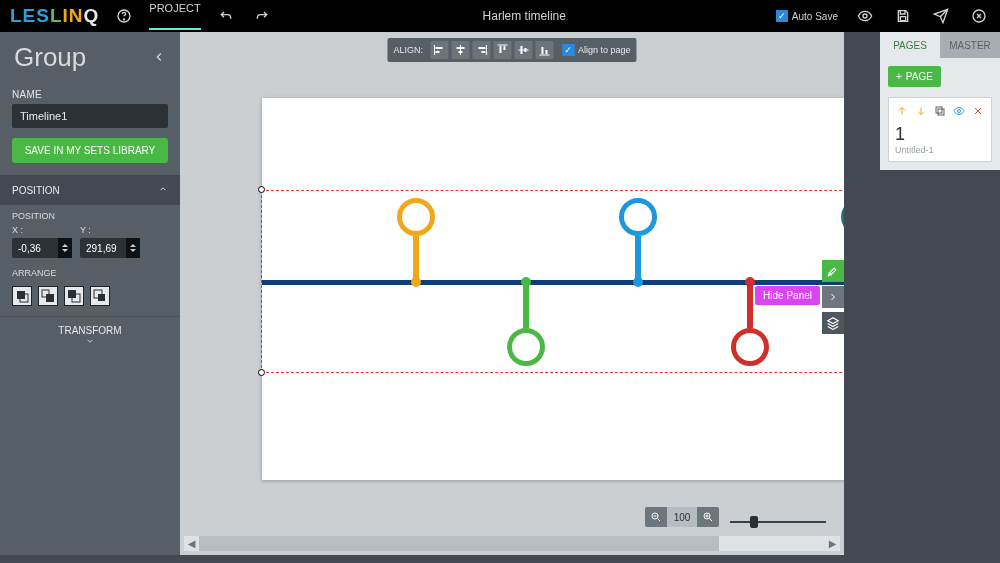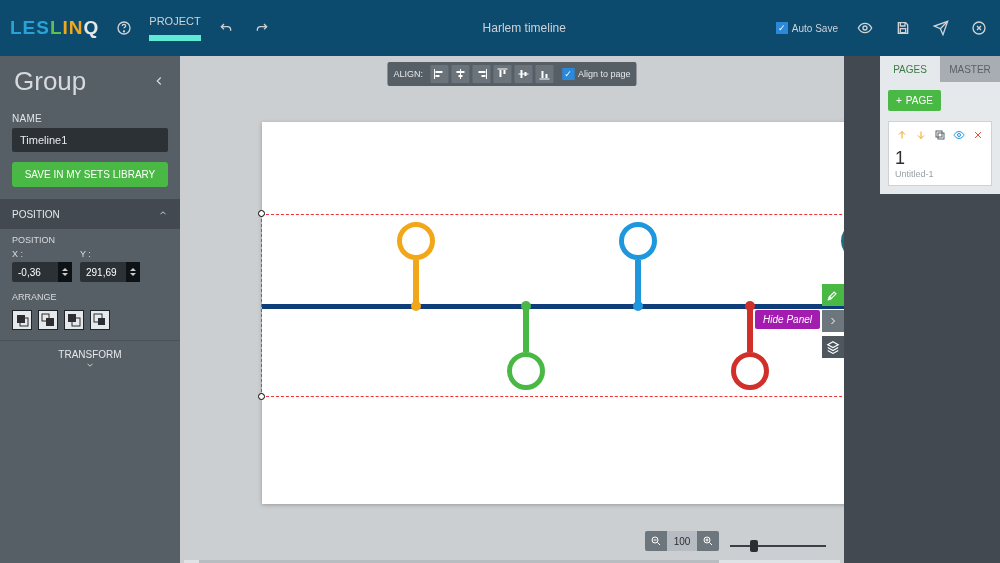--- a/index.html
+++ b/index.html
@@ -1,25 +1,25 @@
 <!DOCTYPE html>
 <html><head>
 <meta charset="utf-8">
 <style>
   * { box-sizing: border-box; margin: 0; padding: 0; font-family: Arial, Helvetica, sans-serif; }
   html, body { width: 1000px; height: 563px; overflow: hidden; background: #424950; }
   
-  .topbar { height: 56px; background: #0c4a6e; display: flex; align-items: center; padding: 0 10px; color: #cfd3d6; font-size: 11px; }
+  .topbar { height: 32px; background: #000000; display: flex; align-items: center; padding: 0 10px; color: #cfd3d6; font-size: 11px; }
   .logo { font-size: 19px; font-weight: 700; letter-spacing: 1px; display: flex; }
   .logo .l1 { color: #29a3d7; }
   .logo .l2 { color: #5ec24a; }
   .logo .l3 { color: #f2a71b; }
   .logo .l4 { color: #e4e8ea; }
   .top-left { display: flex; align-items: center; gap: 14px; }
-  .menu-label { color: #cfd3d6; border-bottom: 6px solid #5eead4; padding-bottom: 8px; cursor: pointer; }
+  .menu-label { color: #cfd3d6; border-bottom: 2px solid #5eead4; padding-bottom: 14px; cursor: pointer; }
   .icon-btn { width: 22px; height: 22px; display: flex; align-items: center; justify-content: center; cursor: pointer; color: #cfd3d6; }
   .icon-btn svg { width: 16px; height: 16px; display: block; }
   .top-center { flex: 1; text-align: center; font-size: 12px; color: #cfd3d6; }
   .top-right { display: flex; align-items: center; gap: 16px; }
   .checkbox { width: 12px; height: 12px; border: 1px solid #2c88d8; background: #2c88d8; display: inline-flex; align-items: center; justify-content: center; color: #fff; font-size: 9px; margin-right: 4px; }
   .autosave { display: flex; align-items: center; font-size: 10px; }
   
   .body { display: flex; height: 523px; }
   
   .left-panel { width: 180px; background: #565e66; color: #e7eaec; display: flex; flex-direction: column; }
@@ -60,21 +60,21 @@
   .hline { position: absolute; height: 5px; background: #0f3d7a; }
   .vline { position: absolute; width: 6px; }
   .dot { position: absolute; width: 10px; height: 10px; border-radius: 50%; transform: translate(-50%,-50%); }
   .ring { position: absolute; border-radius: 50%; background: #fff; transform: translate(-50%,-50%); }
   
   .float-tools { position: absolute; right: 0; top: 228px; display: flex; flex-direction: column; }
   .float-btn { width: 22px; height: 22px; display: flex; align-items: center; justify-content: center; cursor: pointer; }
   .float-btn.green { background: #4ab845; color: #fff; }
   .float-btn.grey  { background: #6d757d; color: #fff; margin-top: 4px; }
   .float-btn.dark  { background: #4e565e; color: #e6e9eb; margin-top: 4px; }
-  .tooltip { position: absolute; right: 24px; top: 254px; background: #a21caf; color: #fff; font-size: 10px; padding: 4px 8px; border-radius: 2px; white-space: nowrap; font-style: italic; }
+  .tooltip { position: absolute; right: 24px; top: 254px; background: #d946ef; color: #fff; font-size: 10px; padding: 4px 8px; border-radius: 2px; white-space: nowrap; }
   
   .zoom-cluster { position: absolute; right: 125px; bottom: 28px; display: flex; align-items: center; background: #6d757d; border-radius: 2px; }
   .zoom-btn { width: 22px; height: 20px; display: flex; align-items: center; justify-content: center; color: #fff; cursor: pointer; }
   .zoom-val { width: 30px; height: 20px; display: flex; align-items: center; justify-content: center; background: #b6bcc1; color: #2b2f33; font-size: 10px; }
   .slider { position: absolute; right: 18px; bottom: 32px; width: 96px; height: 2px; background: #3a4045; }
   .slider .knob { position: absolute; left: 20px; top: -5px; width: 8px; height: 12px; background: #2a2f34; border-radius: 2px; cursor: pointer; }
   .hscroll { position: absolute; left: 4px; bottom: 4px; right: 4px; height: 15px; background: #e0e3e5; display: flex; align-items: center; }
   .hscroll .arrow { width: 15px; height: 15px; display: flex; align-items: center; justify-content: center; color: #6d757d; cursor: pointer; font-size: 10px; }
   .hscroll .track { flex: 1; height: 15px; position: relative; }
   .hscroll .thumb { position: absolute; left: 0; top: 0; height: 15px; width: 520px; background: #b8bdc1; }

